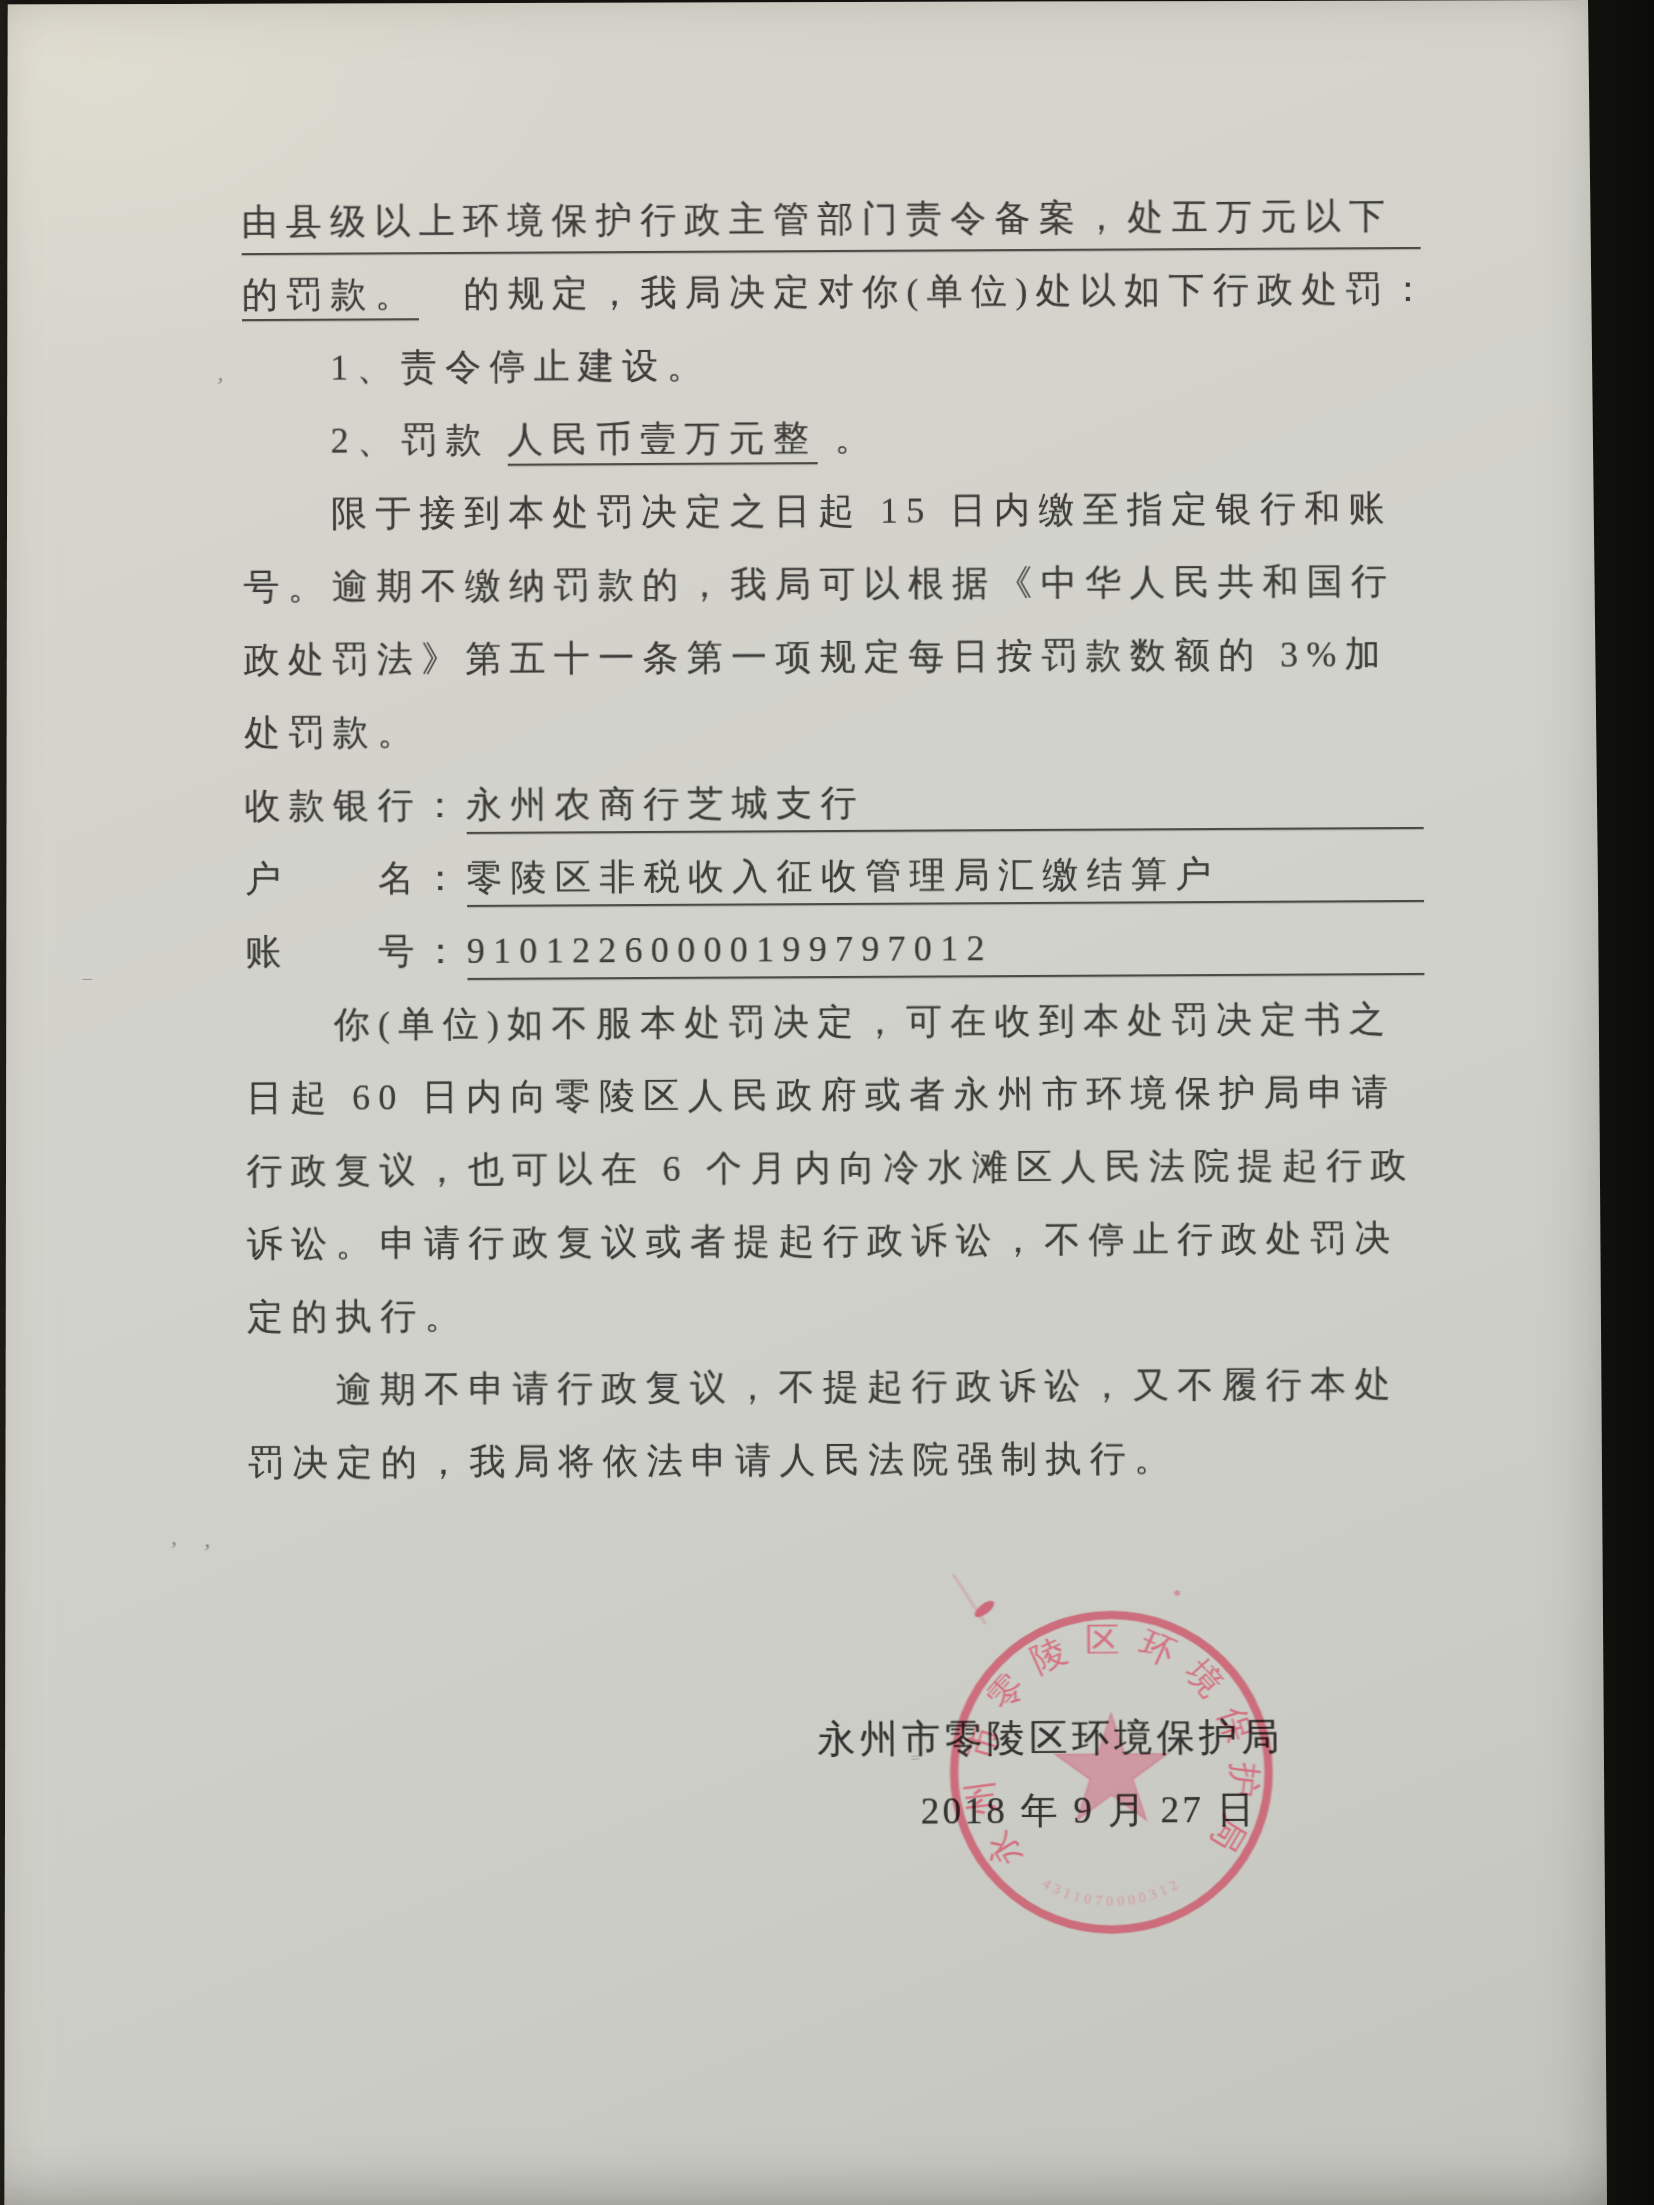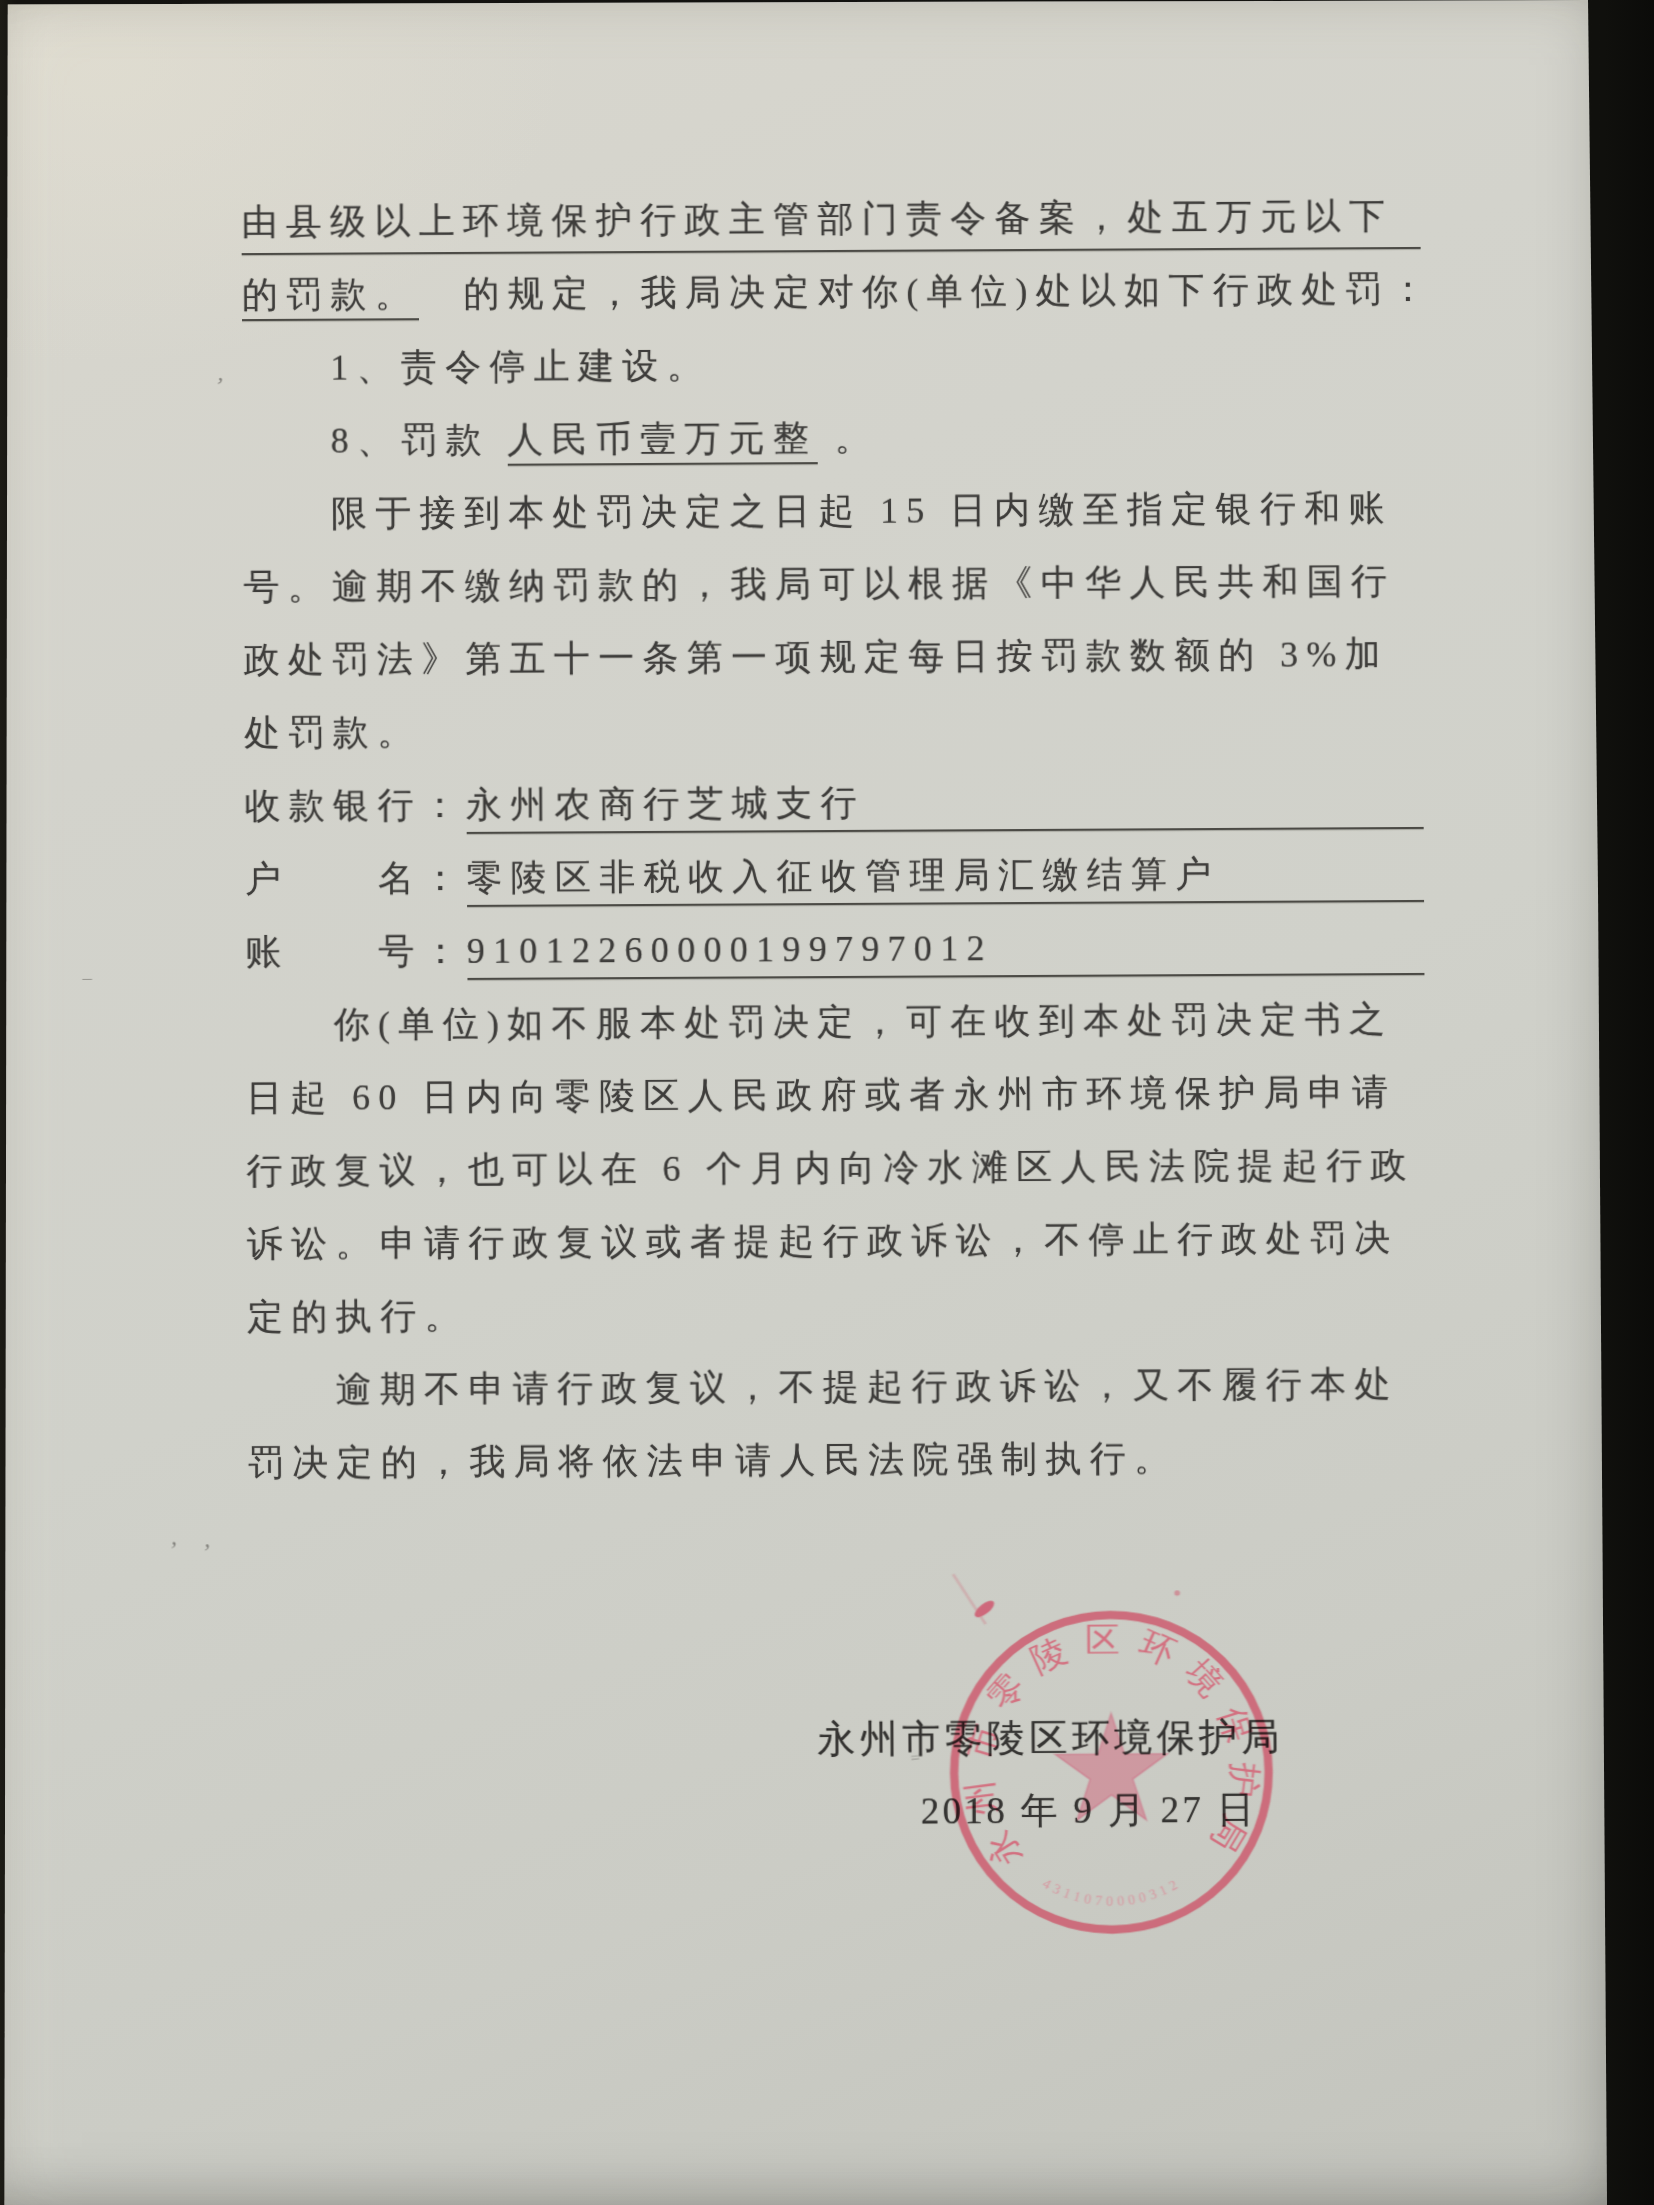--- a/index.html
+++ b/index.html
@@ -77,21 +77,21 @@
 </head>
 <body>
 
 <div class="paper">
   <div class="tilt">
 
     <div class="doc-lines">
         <div class="line fu"><span class="u">由县级以上环境保护行政主管部门责令备案，处五万元以下</span></div>
         <div class="line"><span class="u">的罚款。</span><span>　的规定，我局决定对你(单位)处以如下行政处罚：</span></div>
         <div class="line indent"><span>1、责令停止建设。</span></div>
-        <div class="line indent"><span>8、罚款 </span><span class="u">人民币壹万元整</span><span> 。</span></div>
+        <div class="line indent"><span>2、罚款 </span><span class="u">人民币壹万元整</span><span> 。</span></div>
         <div class="line indent"><span>限于接到本处罚决定之日起 15 日内缴至指定银行和账</span></div>
         <div class="line"><span>号。逾期不缴纳罚款的，我局可以根据《中华人民共和国行</span></div>
         <div class="line"><span>政处罚法》第五十一条第一项规定每日按罚款数额的 3%加</span></div>
         <div class="line"><span>处罚款。</span></div>
         <div class="line row">
           <span class="label">收款银行：</span>
           <span class="value">永州农商行芝城支行</span>
         </div>
         <div class="line row">
           <span class="label">户　　名：</span>

